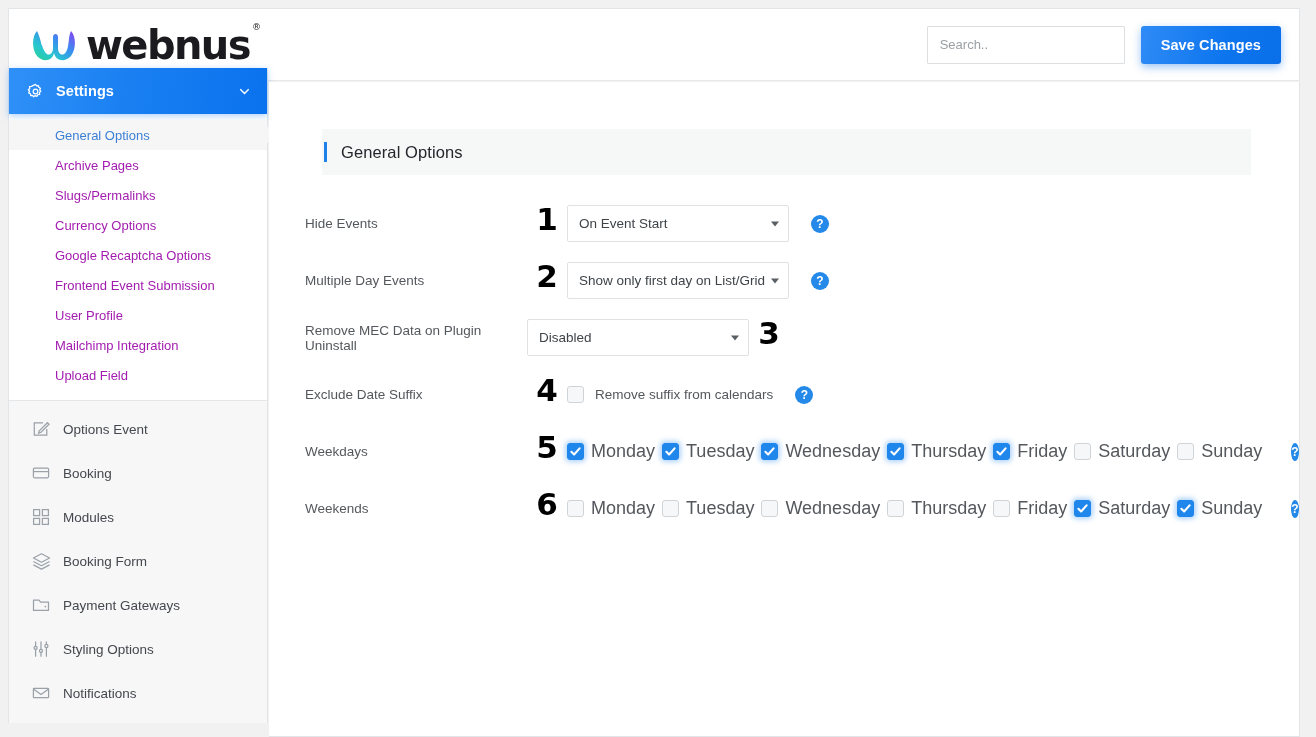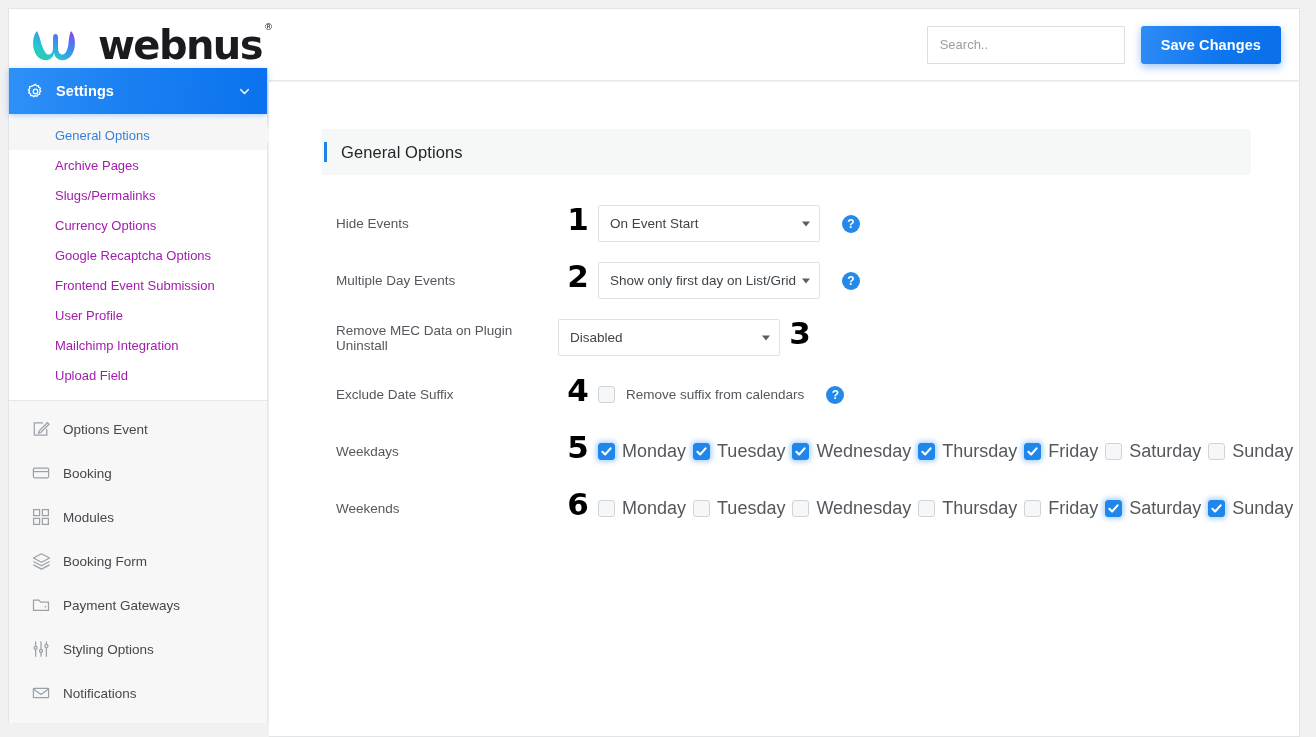--- a/index.html
+++ b/index.html
@@ -26,21 +26,21 @@
     left: 8px; top: 8px;
     width: 1292px; height: 73px;
     background: #ffffff;
     border: 1px solid #e2e5e8;
     border-bottom: 1px solid #e7e9eb;
     display: flex;
     align-items: center;
     justify-content: space-between;
     padding: 0 18px 0 22px;
   }
-  .logo-wrap { display: flex; align-items: center; gap: 12px; }
+  .logo-wrap { display: flex; align-items: center; gap: 0px; }
   .logo-mark { width: 46px; height: 36px; display:block; }
   .logo-text {
     font-family: "DejaVu Sans", sans-serif;
     font-size: 40px;
     font-weight: bold;
     letter-spacing: -1.6px;
     color: #1b1b1f;
     line-height: 1;
     margin-left: 9px;
     position: relative;
@@ -186,21 +186,21 @@
   .panel-head .title {
     font-size: 16.5px;
     color: #23272b;
     font-weight: normal;
     margin-left: 14px;
     letter-spacing: .1px;
   }
 
   .form {
     position: absolute;
-    left: 67px; top: 113px;
+    left: 36px; top: 113px;
     width: 940px;
   }
   .row {
     position: relative;
     display: flex;
     align-items: center;
     height: 57px;
   }
   .row .rlabel {
     font-size: 13.5px;

